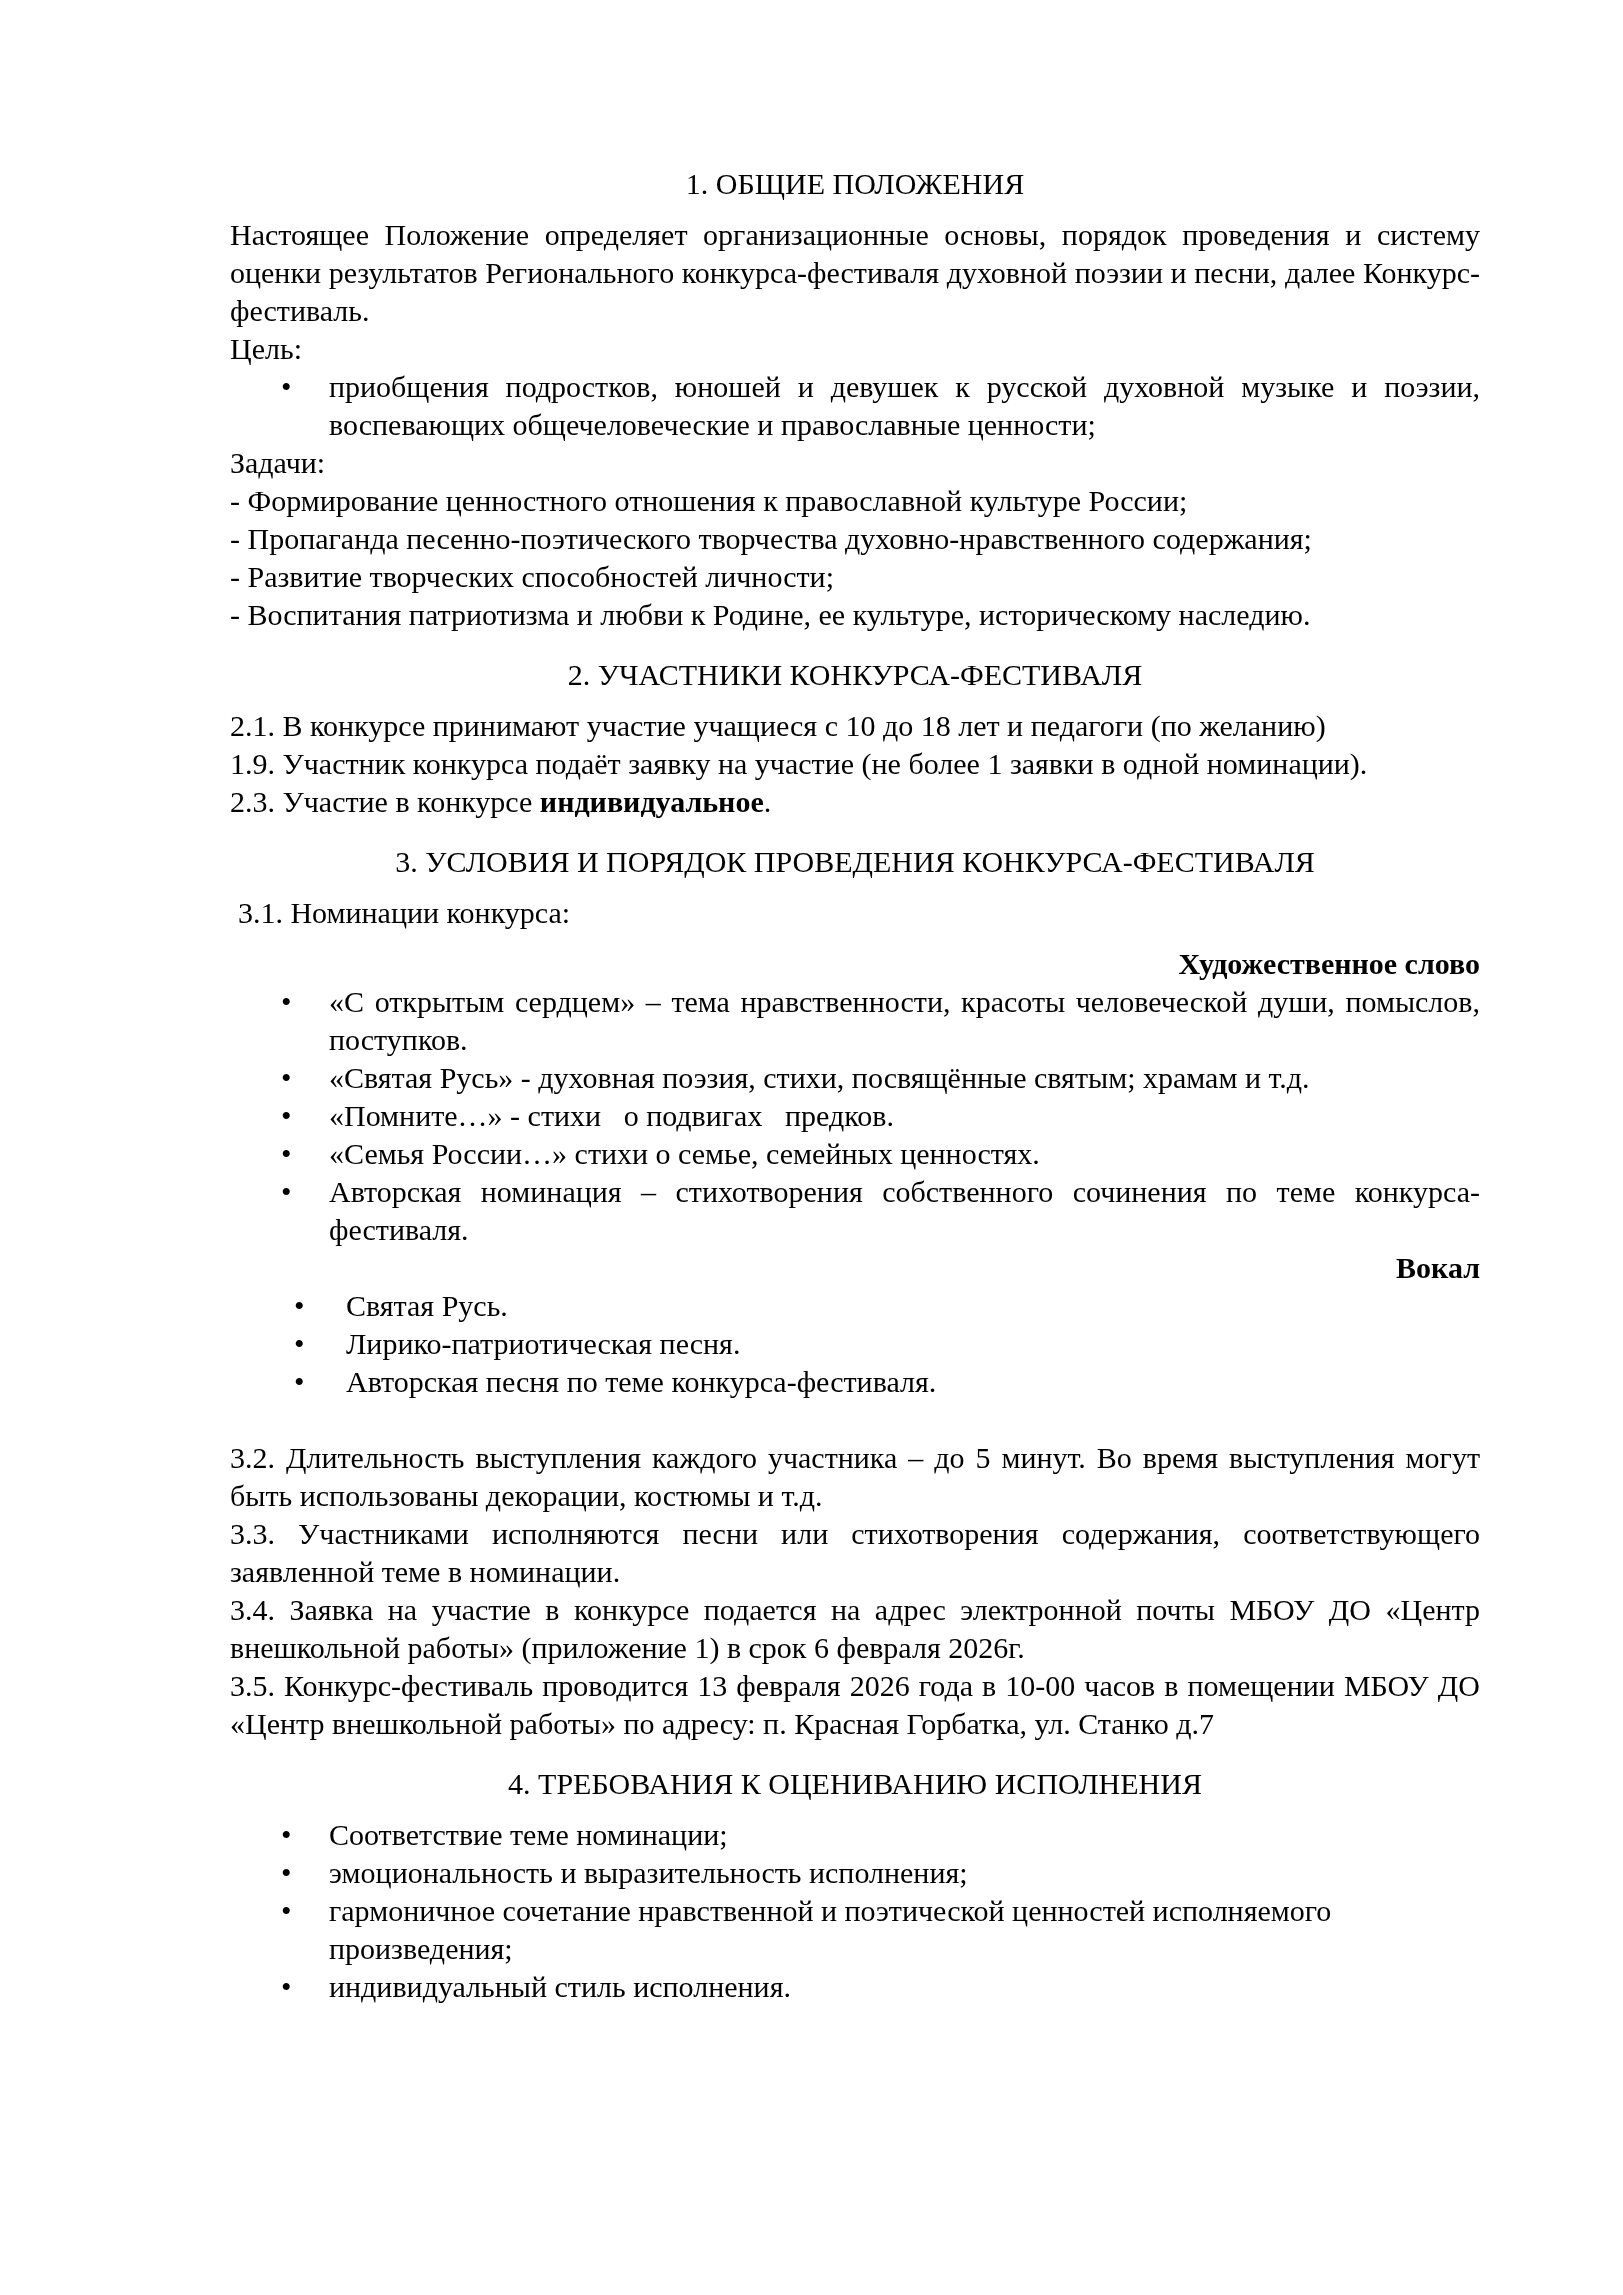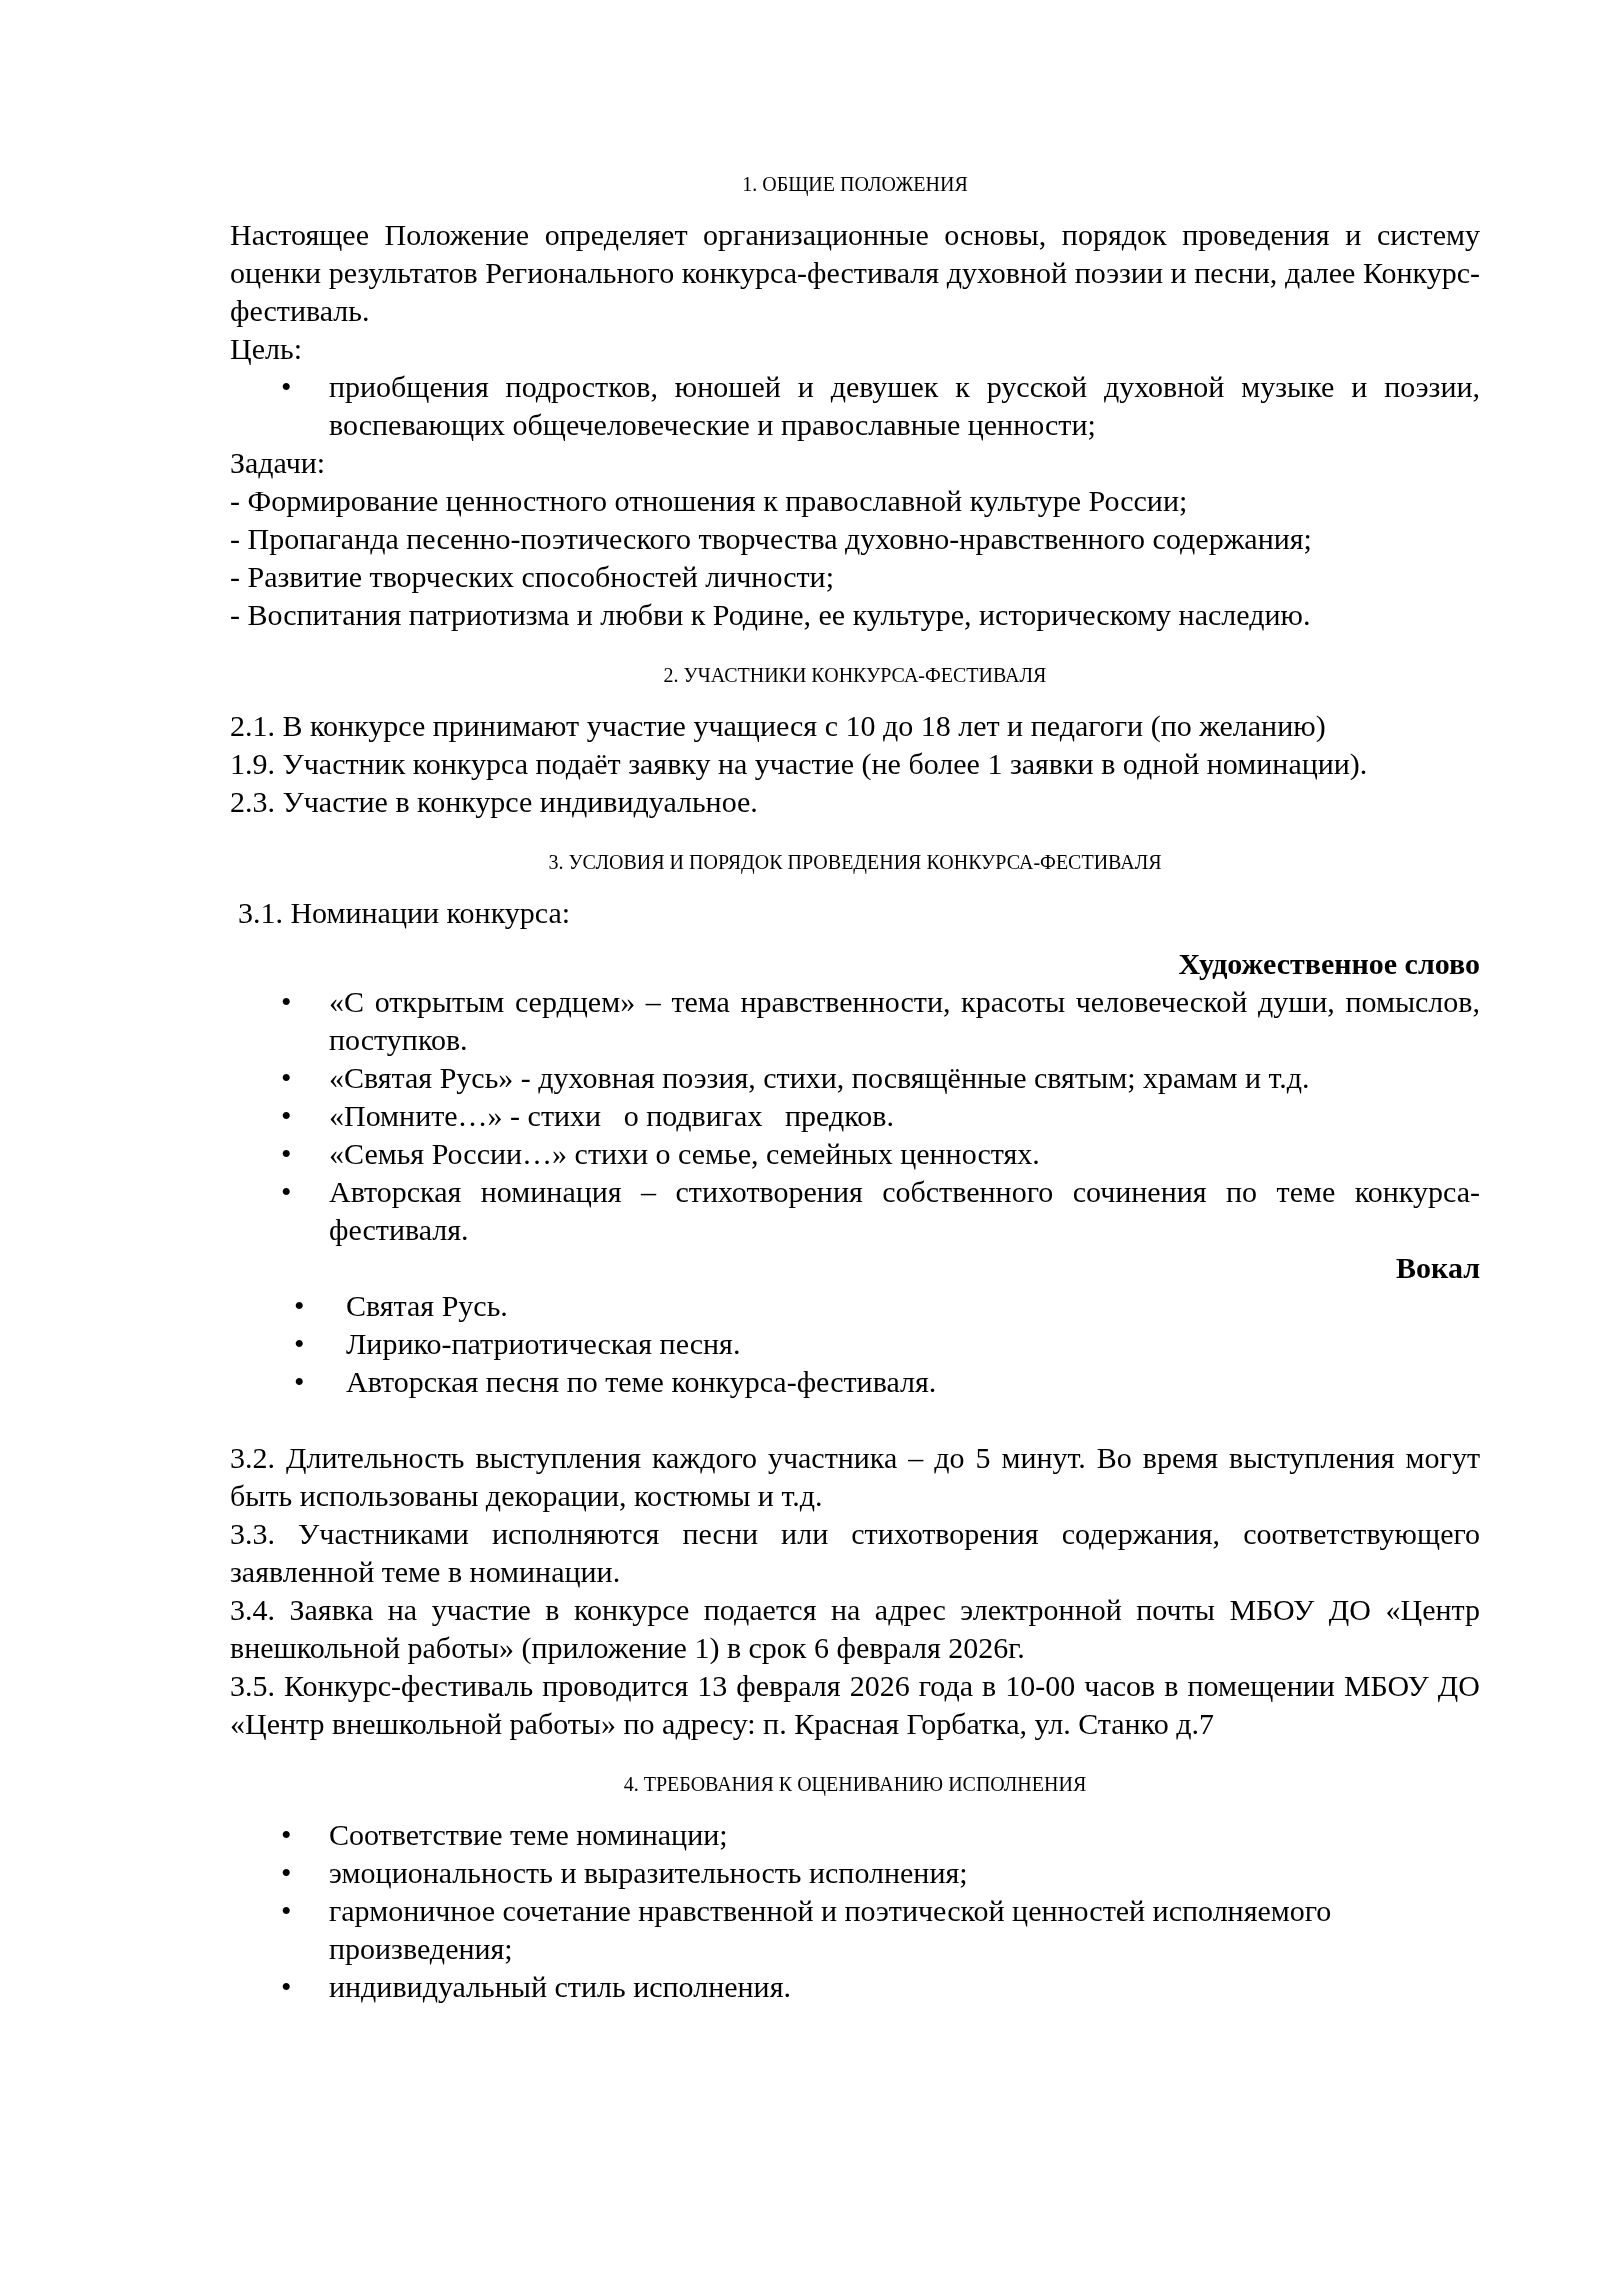--- a/index.html
+++ b/index.html
@@ -5,34 +5,34 @@
   html, body { margin: 0; padding: 0; background: #ffffff; }
   body {
     width: 1623px; height: 2295px; position: relative; overflow: hidden;
     font-family: "Liberation Serif", "DejaVu Serif", serif;
     color: #000000;
   }
   .page {
     position: absolute; left: 230px; top: 152px; width: 1250px;
     font-size: 30px; line-height: 38px;
   }
-  .h { text-align: center; margin: 0; font-weight: normal; font-size: 20px; line-height: 38px; }
+  .h { text-align: center; margin: 0; font-weight: normal; font-size: 30px; line-height: 38px; }
   .p { margin: 0; text-align: justify; }
   .p.last { text-align-last: left; }
   .gap-s { height: 13px; }
   .gap-m { height: 22px; }
   .gap-l { height: 38px; }
   ul.b { list-style: none; margin: 0; padding: 0; }
   ul.b li { position: relative; padding-left: 99px; text-align: justify; }
   ul.b li .bullet {
     position: absolute; left: 51px; top: 0; width: 26px; text-align: left;
   }
   ul.b.vocal li { padding-left: 116px; }
   ul.b.vocal li .bullet { left: 64px; }
-  .bold { font-weight: normal; }
+  .bold { font-weight: bold; }
   .indent1 { padding-left: 7.9px; }
   .sub { font-weight: bold; margin: 0; text-align: right; }
 </style>
 </head>
 <body>
 
 <div class="page">
 
   <div class="gap-s"></div>
   <h2 class="h">1. ОБЩИЕ ПОЛОЖЕНИЯ</h2>

